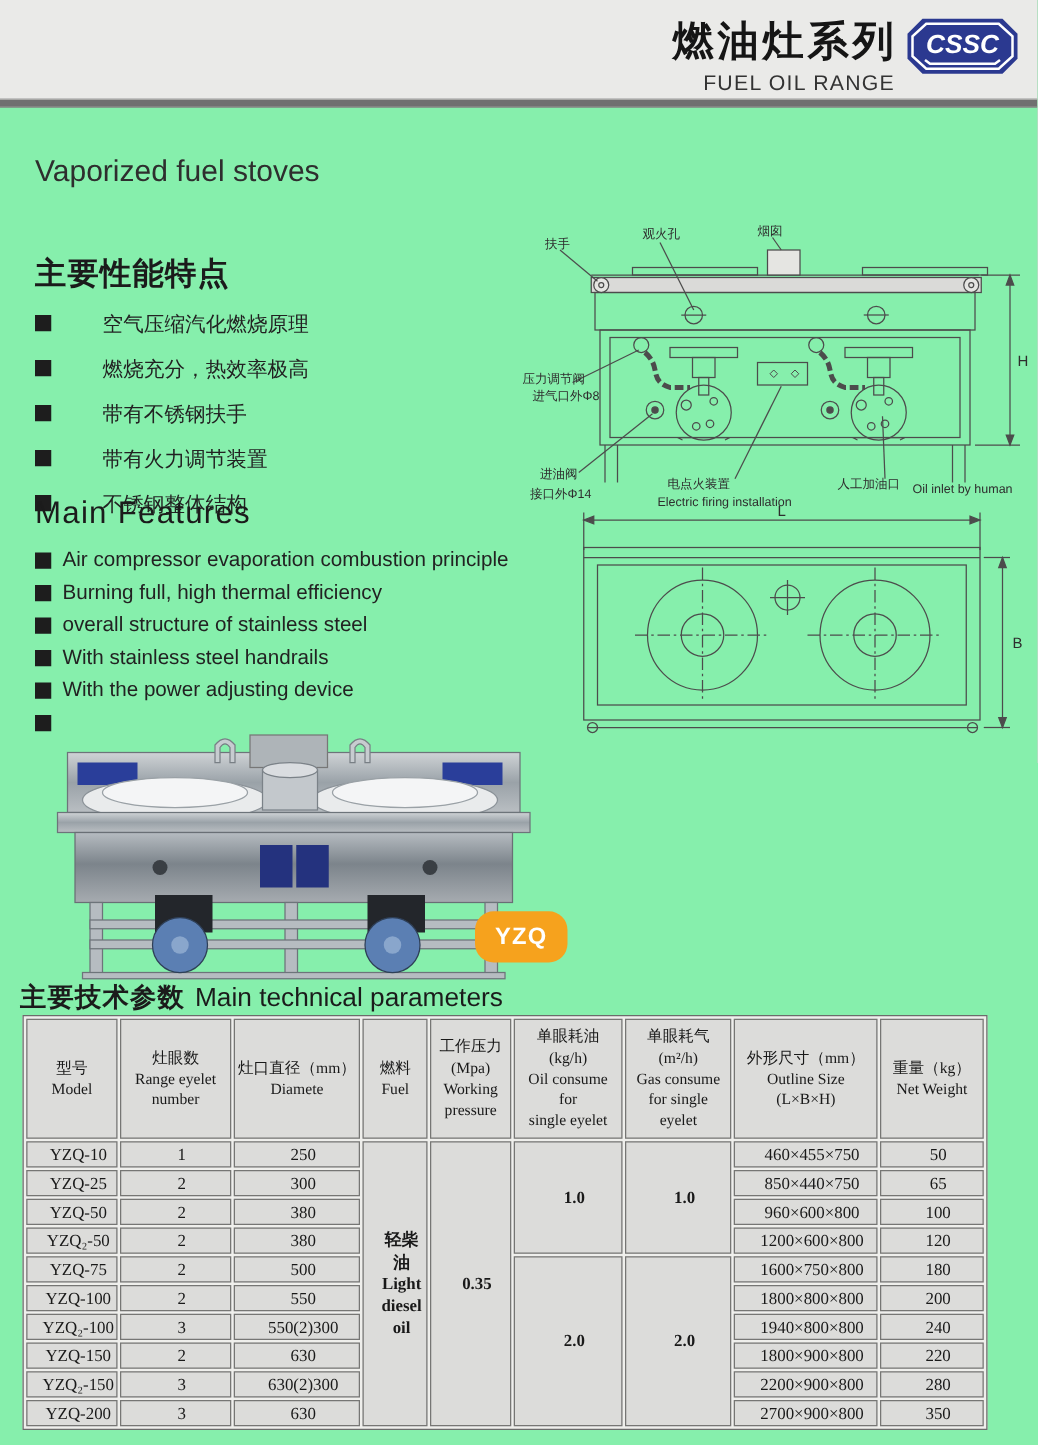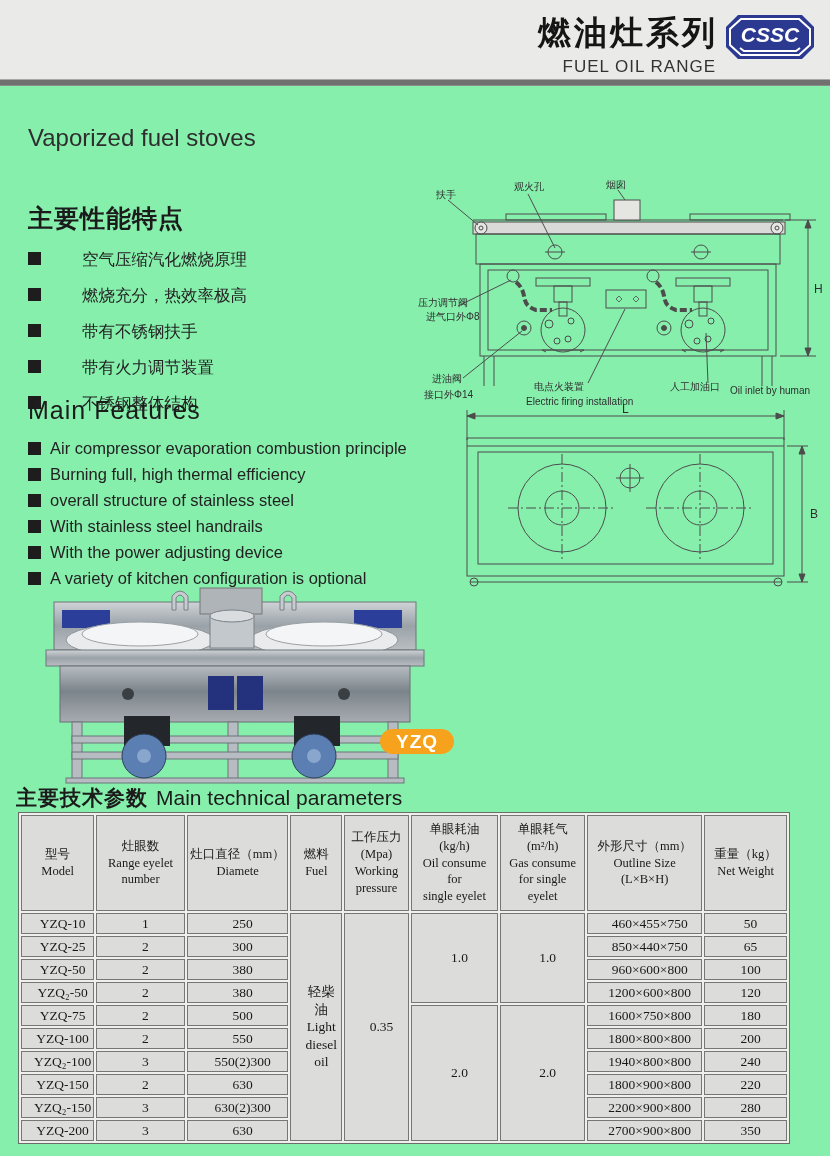--- a/index.html
+++ b/index.html
@@ -24,39 +24,39 @@
   .feat-cn h2{font-weight:bold;}
   .feat ul{margin:0;padding:0;list-style:none;}
   .feat li{display:flex;align-items:flex-start;font-size:16.5px;color:#222;}
   .feat-cn li{margin-bottom:14px;gap:32px;}
   .feat-en li{margin-bottom:7px;}
   .bullet{width:13px;height:13px;background:#1d1d1d;margin:3px 9px 0 0;flex:0 0 13px;}
   
   .front-drawing{position:absolute;left:418px;top:178px;width:412px;height:232px;}
   .top-drawing{position:absolute;left:452px;top:402px;width:378px;height:198px;}
   .photo{position:absolute;left:32px;top:584px;width:406px;height:200px;}
-  .yzq-badge{position:absolute;left:380px;top:729px;width:74px;height:25px;background:#f6a21d;
+  .yzq-badge{position:absolute;left:380px;top:729px;width:74px;height:41px;background:#f6a21d;
              border-radius:15px;color:#fff;font-weight:bold;font-size:19px;letter-spacing:1px;
              display:flex;align-items:center;justify-content:center;text-align:right;}
   svg text{font-family:"Liberation Sans",sans-serif;}
   .dwg-label{font-size:10px;fill:#2e2e2e;}
   .dwg-dim{font-size:12px;fill:#2e2e2e;}
   
   .params-head{position:absolute;left:16px;top:784px;font-size:21px;}
   .params-head .cn{font-weight:bold;letter-spacing:1px;}
   .params-head .en{margin-left:8px;}
   .tblwrap{position:absolute;left:18px;top:812px;width:772px;}
   table.params{border-collapse:separate;border-spacing:2px;width:772px;
                background:#efefec;border:1px solid #6b6b6b;
                font-family:"Liberation Serif",serif;}
   table.params th,table.params td{background:#dcdcda;border:1px solid #767674;
                text-align:center;vertical-align:middle;color:#191919;padding:0 2px;}
   table.params th{font-size:12.5px;font-weight:normal;white-space:pre-line;height:94px;line-height:1.35;}
   table.params td{font-size:13.5px;height:19px;padding-left:12px;}
-  td.merged{white-space:pre-line;line-height:1.3;}
+  td.merged{white-space:pre-line;line-height:1.3;font-weight:bold;}
 </style>
 </head>
 <body>
 
 <div class="page">
 
   <div class="topband"></div>
   <div class="divbar"></div>
   <div class="brand">
     <div class="brand-cn">燃油灶系列</div>
@@ -117,21 +117,20 @@
       <li>
           <span class="bullet"></span>
           <span>With stainless steel handrails</span>
         </li>
       <li>
           <span class="bullet"></span>
           <span>With the power adjusting device</span>
         </li>
       <li>
           <span class="bullet"></span>
-          <span>A variety of kitchen configuration is optional</span>
         </li>
     </ul>
   </div>
 
   <svg class="front-drawing" viewBox="0 0 412 232">
     <g stroke="#4c4c4c" stroke-width="1" fill="none">
 
       <line x1="55" y1="42" x2="365" y2="42"></line>
       <rect x="88" y="36" width="100" height="6"></rect>
       <rect x="272" y="36" width="100" height="6"></rect>

